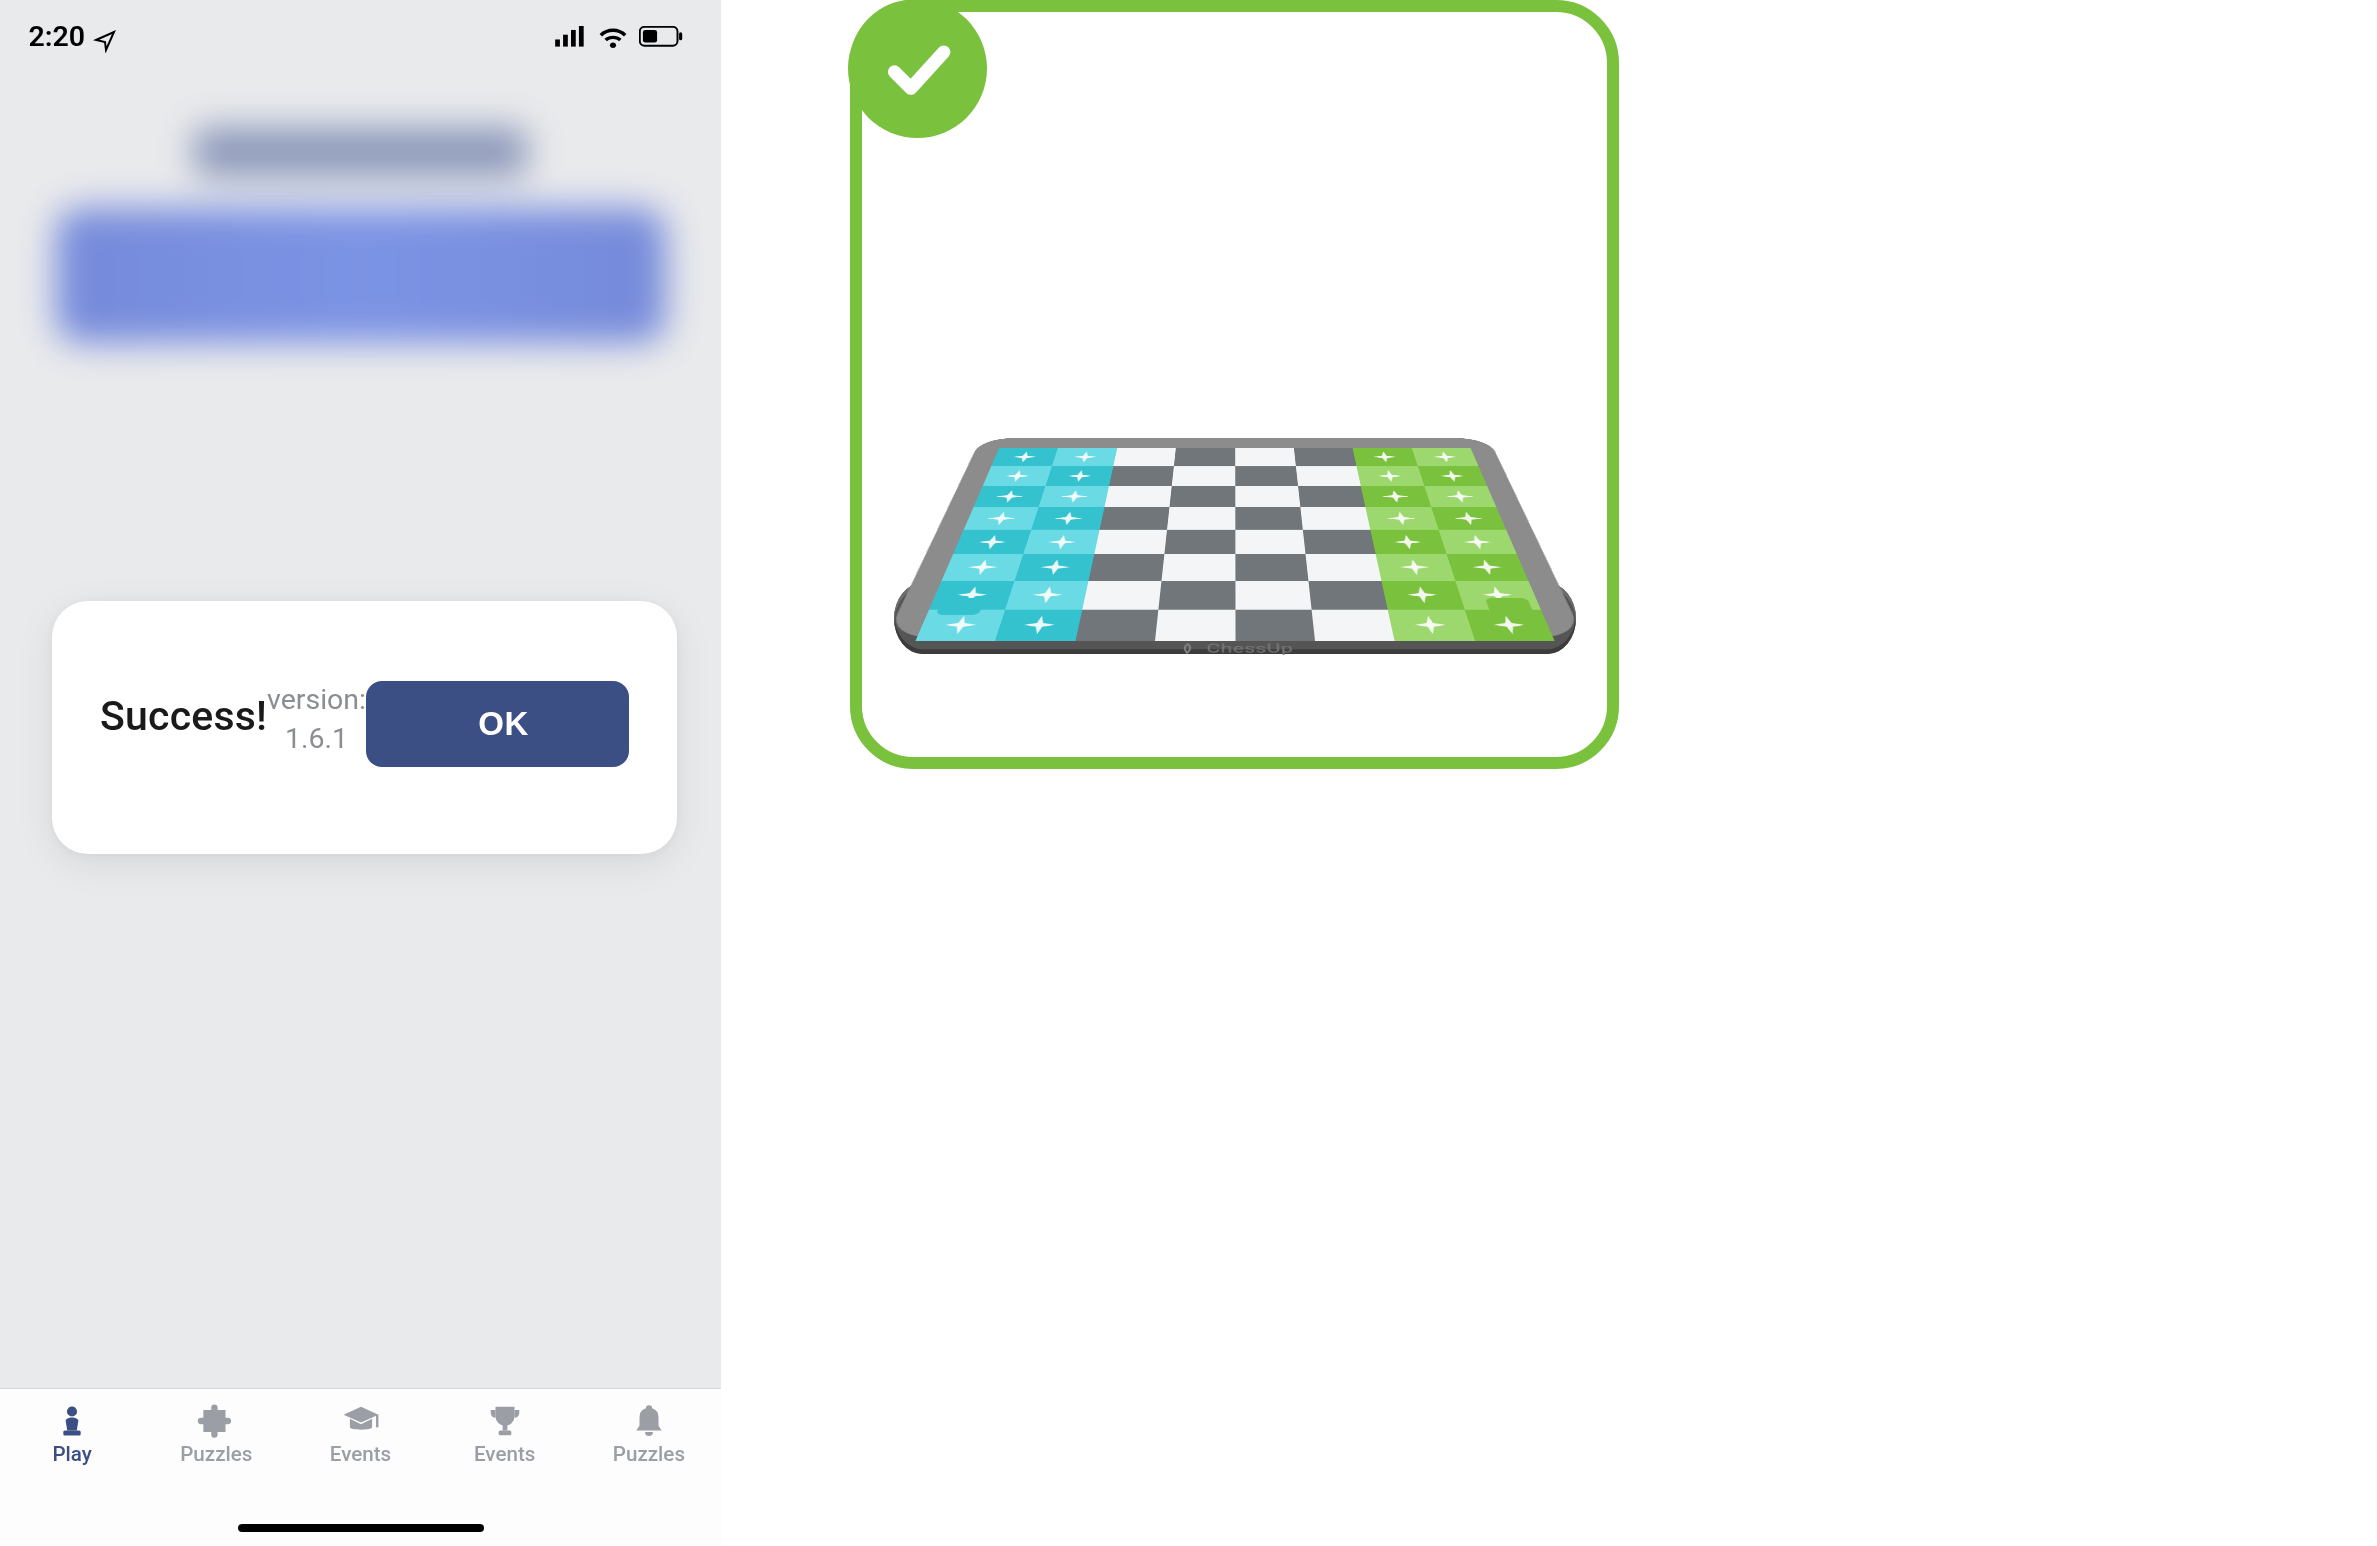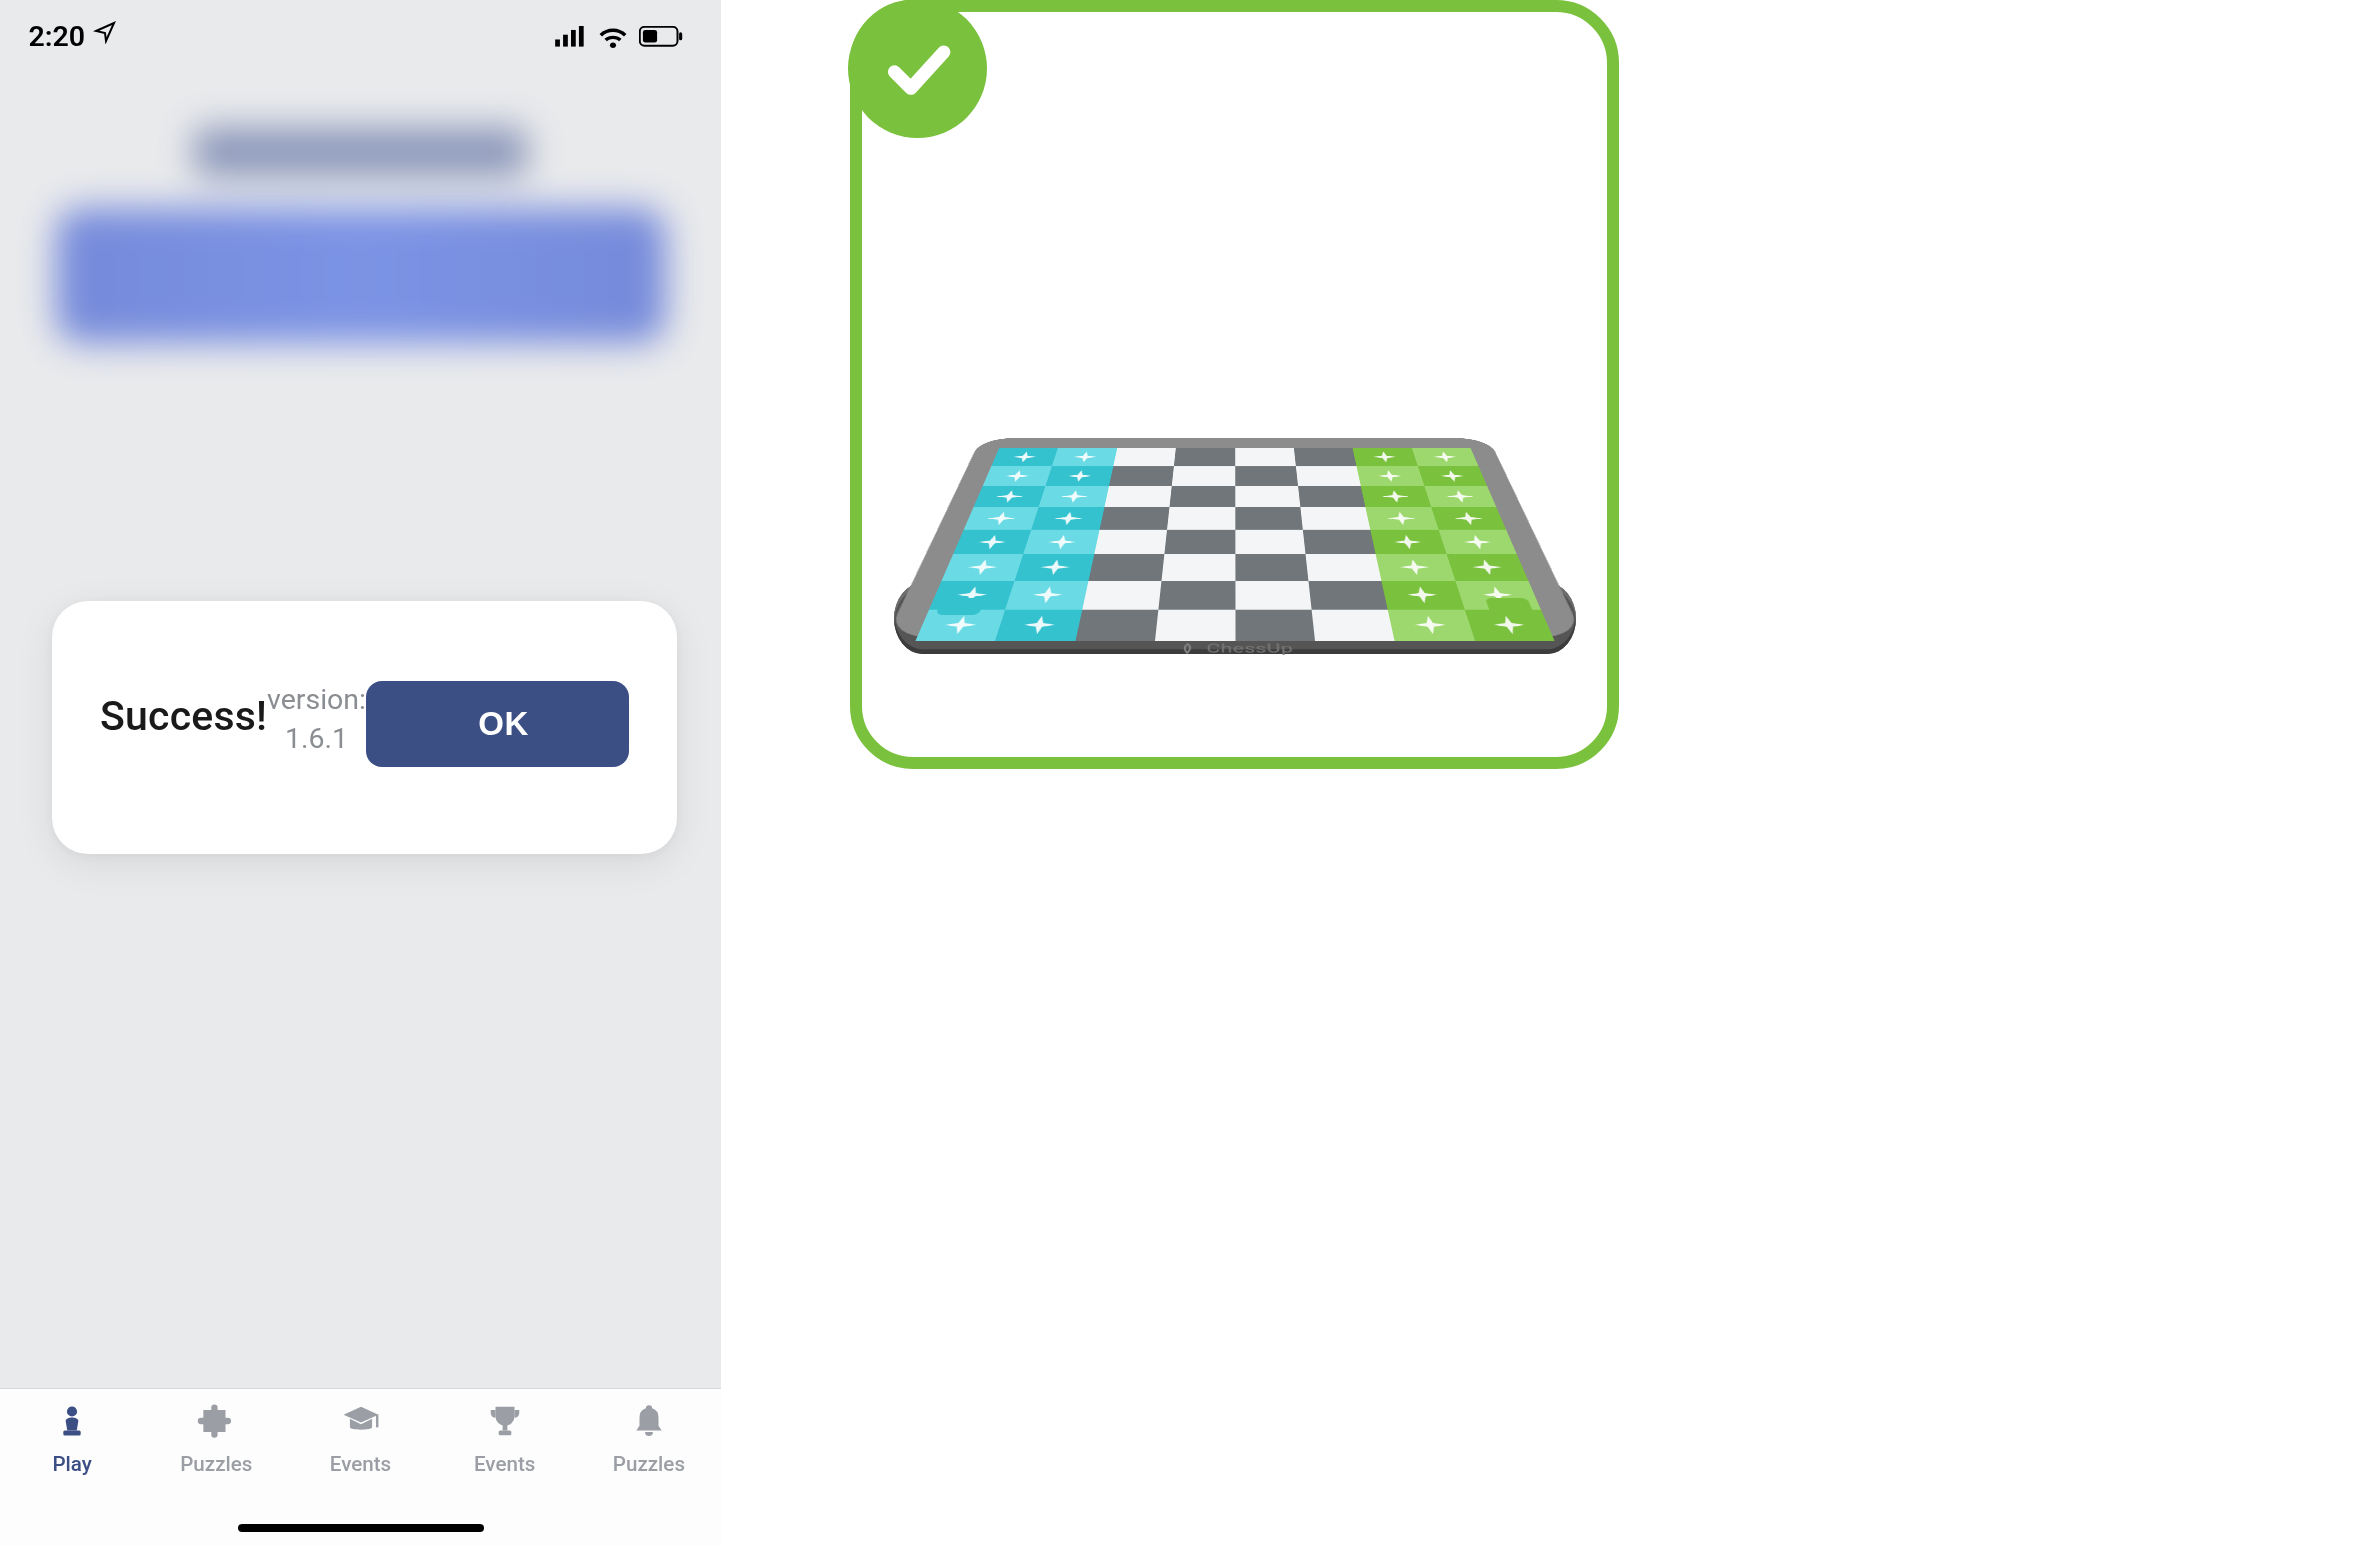--- a/index.html
+++ b/index.html
@@ -31,21 +31,21 @@
       display: flex;
       align-items: center;
       justify-content: space-between;
       padding: 0 38px 0 28.5px;
       font-size: 28.5px;
       font-weight: 600;
       color: #000;
       position: relative;
       z-index: 5;
     }
-    .status-left { display: flex; align-items: flex-start; gap: 8px; }
+    .status-left { display: flex; align-items: flex-end; gap: 8px; }
     .status-right { display: flex; align-items: center; gap: 11px; }
     .loc-icon svg, .sig-icon svg, .wifi-icon svg, .batt-icon svg { display: block; }
 
     
     .blur-bg {
       position: absolute;
       top: 73px;
       left: 0; right: 0;
       height: 412px;
       display: flex;
@@ -124,21 +124,21 @@
       display: flex;
       align-items: flex-start;
       padding-top: 12.7px;
       z-index: 4;
     }
     .tab {
       flex: 1;
       display: flex;
       flex-direction: column;
       align-items: center;
-      gap: 12px;
+      gap: 2px;
       cursor: pointer;
       color: #9b9ea4;
     }
     .tab.active { color: #3c4f85; }
     .tab svg { display: block; }
     .tab-label { font-size: 20.6px; font-weight: 500; }
     .home-ind {
       position: absolute;
       bottom: 14.3px;
       left: 50%;

